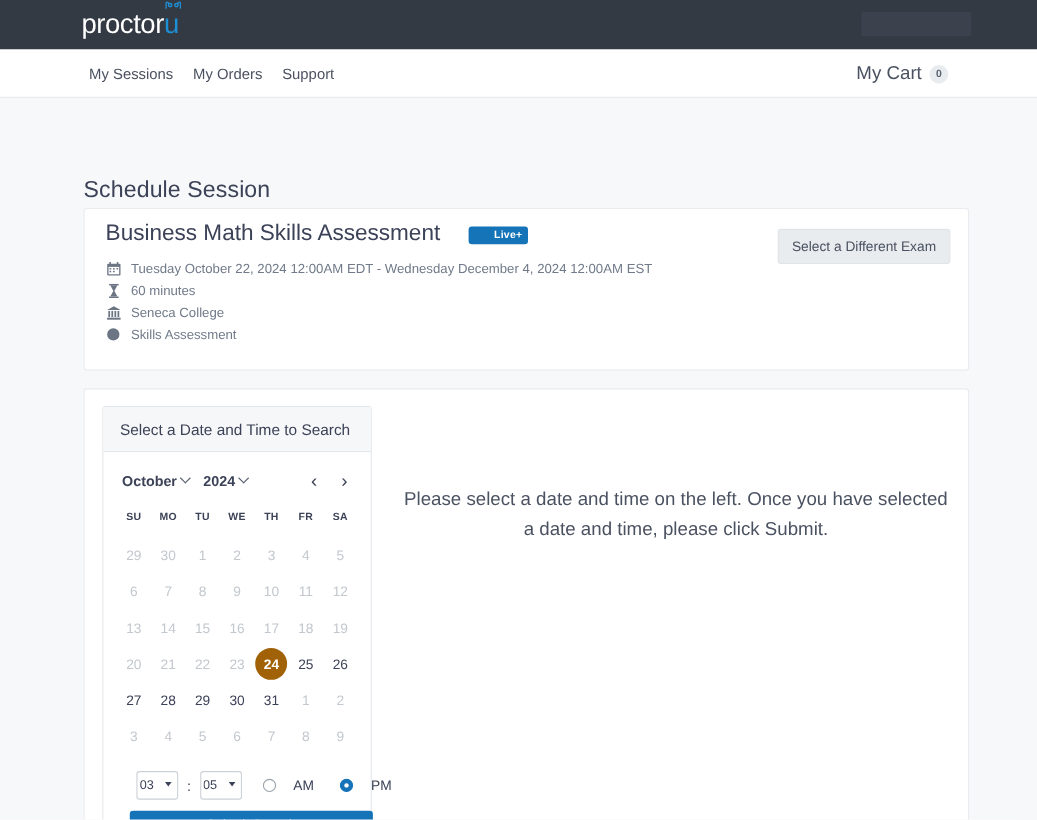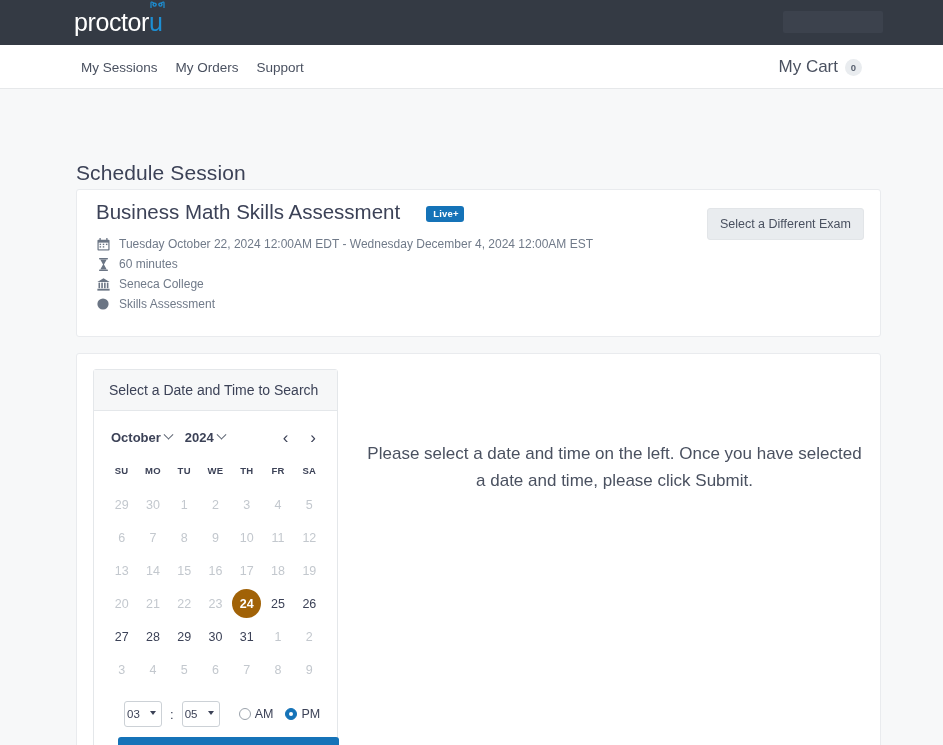--- a/index.html
+++ b/index.html
@@ -120,21 +120,21 @@
     display: flex;
     align-items: center;
     gap: 26px;
     white-space: nowrap;
   }
   .badge-live {
     background: #1573b8;
     color: #ffffff;
     font-size: 9.5px;
     font-weight: bold;
-    padding: 2px 5px 3px 7px;
+    padding: 2px 5px 3px 23px;
     border-radius: 3px;
     letter-spacing: 0.2px;
     position: relative;
     top: 2px;
   }
   .meta-list {
     position: absolute;
     left: 19px; top: 47px;
     display: flex;
     flex-direction: column;
@@ -297,21 +297,21 @@
     right: 6px; top: 10px;
     width: 0; height: 0;
     border-left: 3.5px solid transparent;
     border-right: 3.5px solid transparent;
     border-top: 4.5px solid #3c4257;
     pointer-events: none;
   }
   .colon { font-size: 13px; color: #3c4257; padding: 0 2px; }
   .ampm {
     display: flex; align-items: center;
-    gap: 4px; margin-left: 13px;
+    gap: 16px; margin-left: 13px;
     font-size: 12.5px; color: #3c4257;
   }
   .radio {
     width: 12px; height: 12px;
     border-radius: 50%;
     border: 1px solid #9aa2ab;
     background: #ffffff;
     display: inline-block;
     position: relative;
     cursor: pointer;

